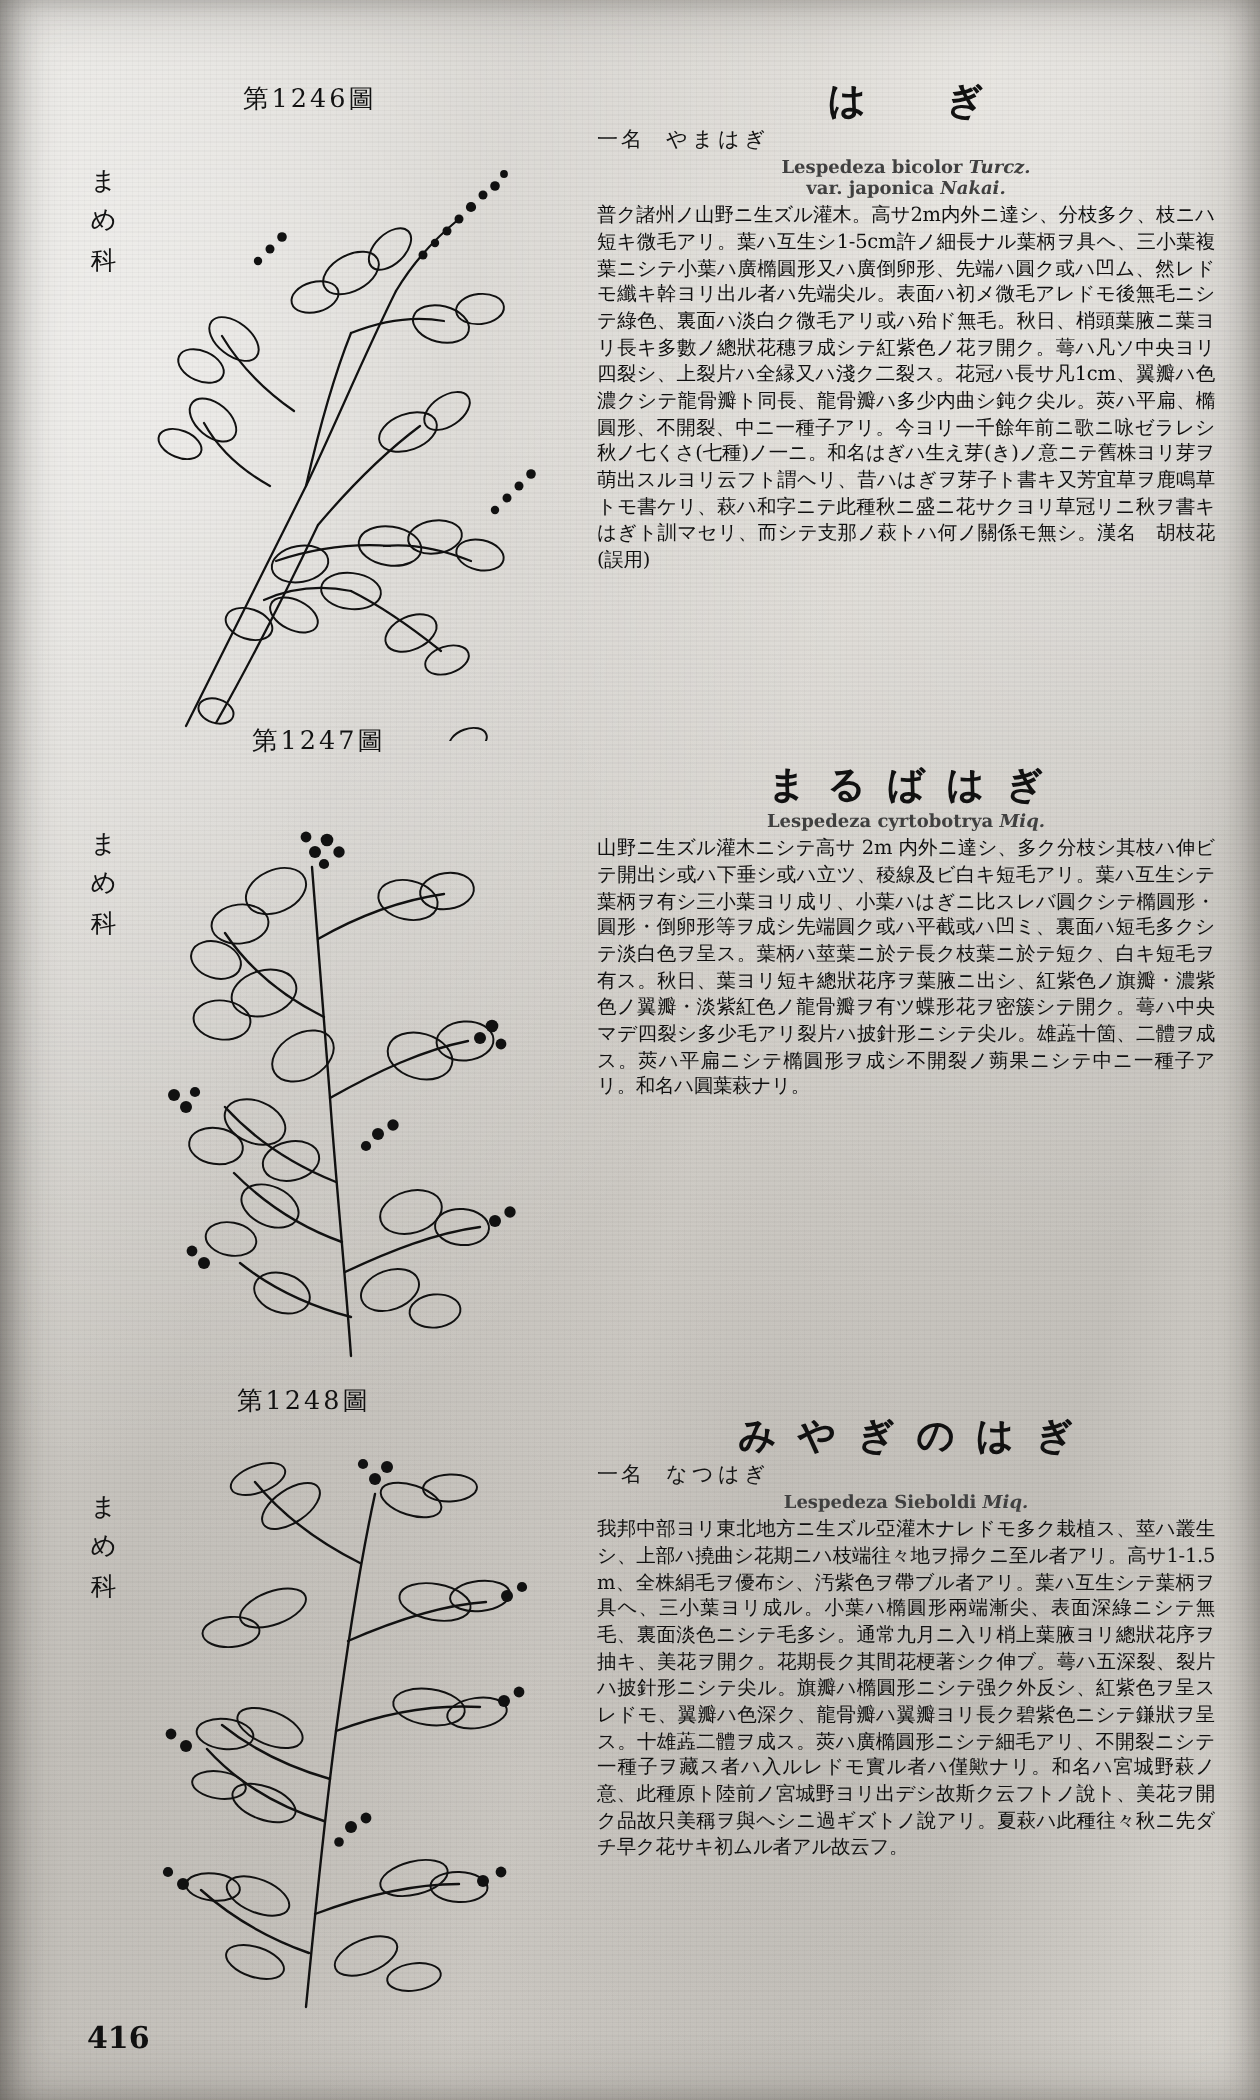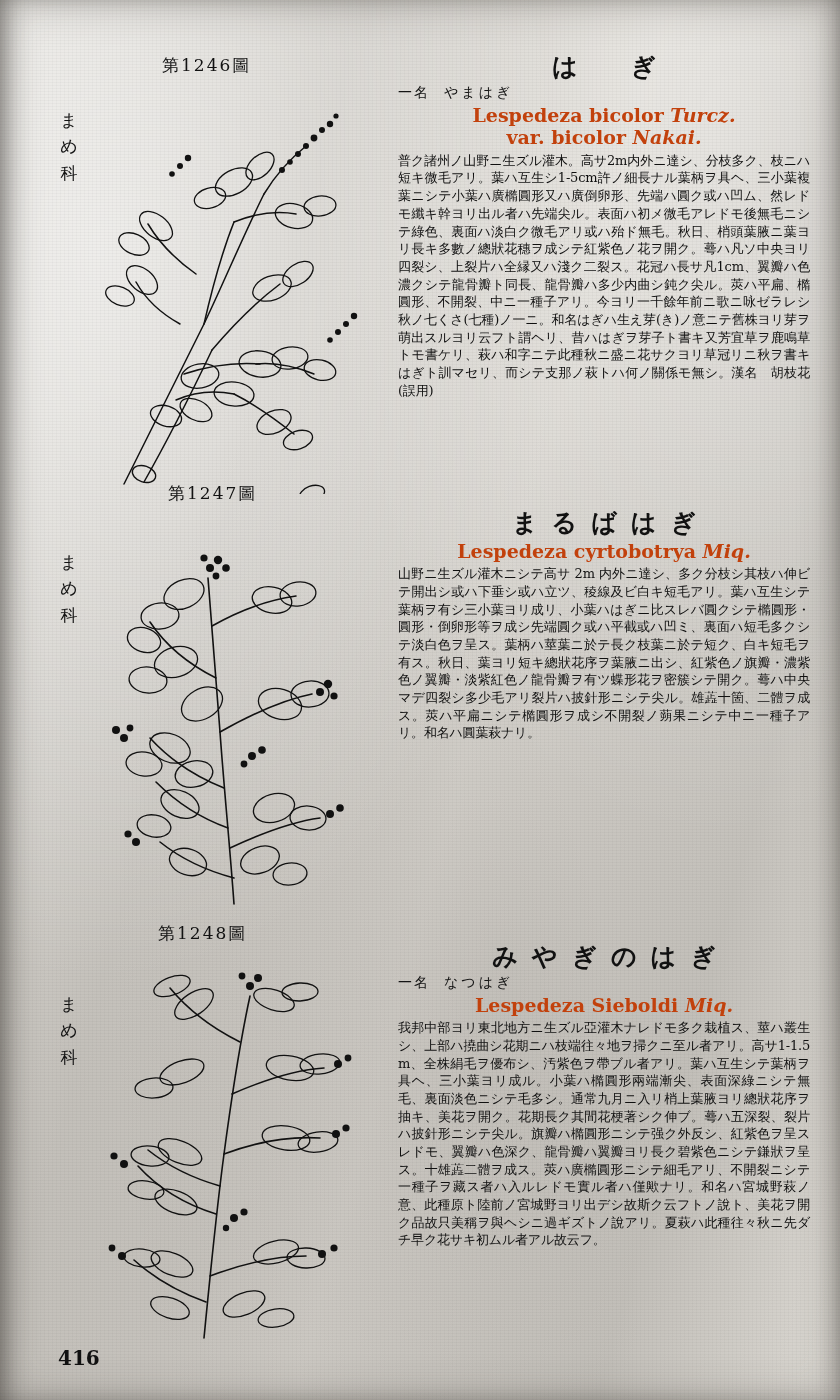--- a/index.html
+++ b/index.html
@@ -118,23 +118,23 @@
     font-family: "DejaVu Serif", serif;
     font-size: 14px;
     letter-spacing: 3px;
     color: #141414;
     margin: 0 0 2px 0;
   }
   .jp-alt .alt-key { letter-spacing: 2px; margin-right: 14px; }
   .sci {
     text-align: center;
     font-family: "DejaVu Serif", serif;
-    font-size: 19px;
+    font-size: 12px;
     font-weight: bold;
-    color: #c2410c;
+    color: #404040;
     line-height: 1.18;
     margin: 0 0 1px 0;
   }
   .sci em { font-style: italic; }
   .sci .line2 { display: block; }
 
   .body-jp {
     margin-top: 3px;
     font-family: "DejaVu Serif", serif;
     font-size: 13px;
@@ -244,21 +244,21 @@
         </svg>
       </div>
 
       <div class="textcol">
         <div class="jp-title">は　ぎ</div>
         <div class="jp-alt">
           <span class="alt-key">一名</span><span>やまはぎ</span>
         </div>
         <div class="sci">
           <span>Lespedeza bicolor </span><em>Turcz.</em>
-          <span class="line2"><span>var. bicolor </span><em>Nakai.</em></span>
+          <span class="line2"><span>var. japonica </span><em>Nakai.</em></span>
         </div>
         <div class="body-jp">
           <p>普ク諸州ノ山野ニ生ズル灌木。高サ2m内外ニ達シ、分枝多ク、枝ニハ短キ微毛アリ。葉ハ互生シ1-5cm許ノ細長ナル葉柄ヲ具ヘ、三小葉複葉ニシテ小葉ハ廣橢圓形又ハ廣倒卵形、先端ハ圓ク或ハ凹ム、然レドモ纖キ幹ヨリ出ル者ハ先端尖ル。表面ハ初メ微毛アレドモ後無毛ニシテ綠色、裏面ハ淡白ク微毛アリ或ハ殆ド無毛。秋日、梢頭葉腋ニ葉ヨリ長キ多數ノ總狀花穗ヲ成シテ紅紫色ノ花ヲ開ク。蕚ハ凡ソ中央ヨリ四裂シ、上裂片ハ全縁又ハ淺ク二裂ス。花冠ハ長サ凡1cm、翼瓣ハ色濃クシテ龍骨瓣ト同長、龍骨瓣ハ多少内曲シ鈍ク尖ル。莢ハ平扁、橢圓形、不開裂、中ニ一種子アリ。今ヨリ一千餘年前ニ歌ニ咏ゼラレシ秋ノ七くさ(七種)ノ一ニ。和名はぎハ生え芽(き)ノ意ニテ舊株ヨリ芽ヲ萌出スルヨリ云フト謂ヘリ、昔ハはぎヲ芽子ト書キ又芳宜草ヲ鹿鳴草トモ書ケリ、萩ハ和字ニテ此種秋ニ盛ニ花サクヨリ草冠リニ秋ヲ書キはぎト訓マセリ、而シテ支那ノ萩トハ何ノ關係モ無シ。漢名　胡枝花(誤用)</p>
         </div>
       </div>
     </div>
 
     <div class="entry" id="entry-1">
       <div class="fig-label">第1247圖</div>
       <div class="family-vert">ま め 科</div>

